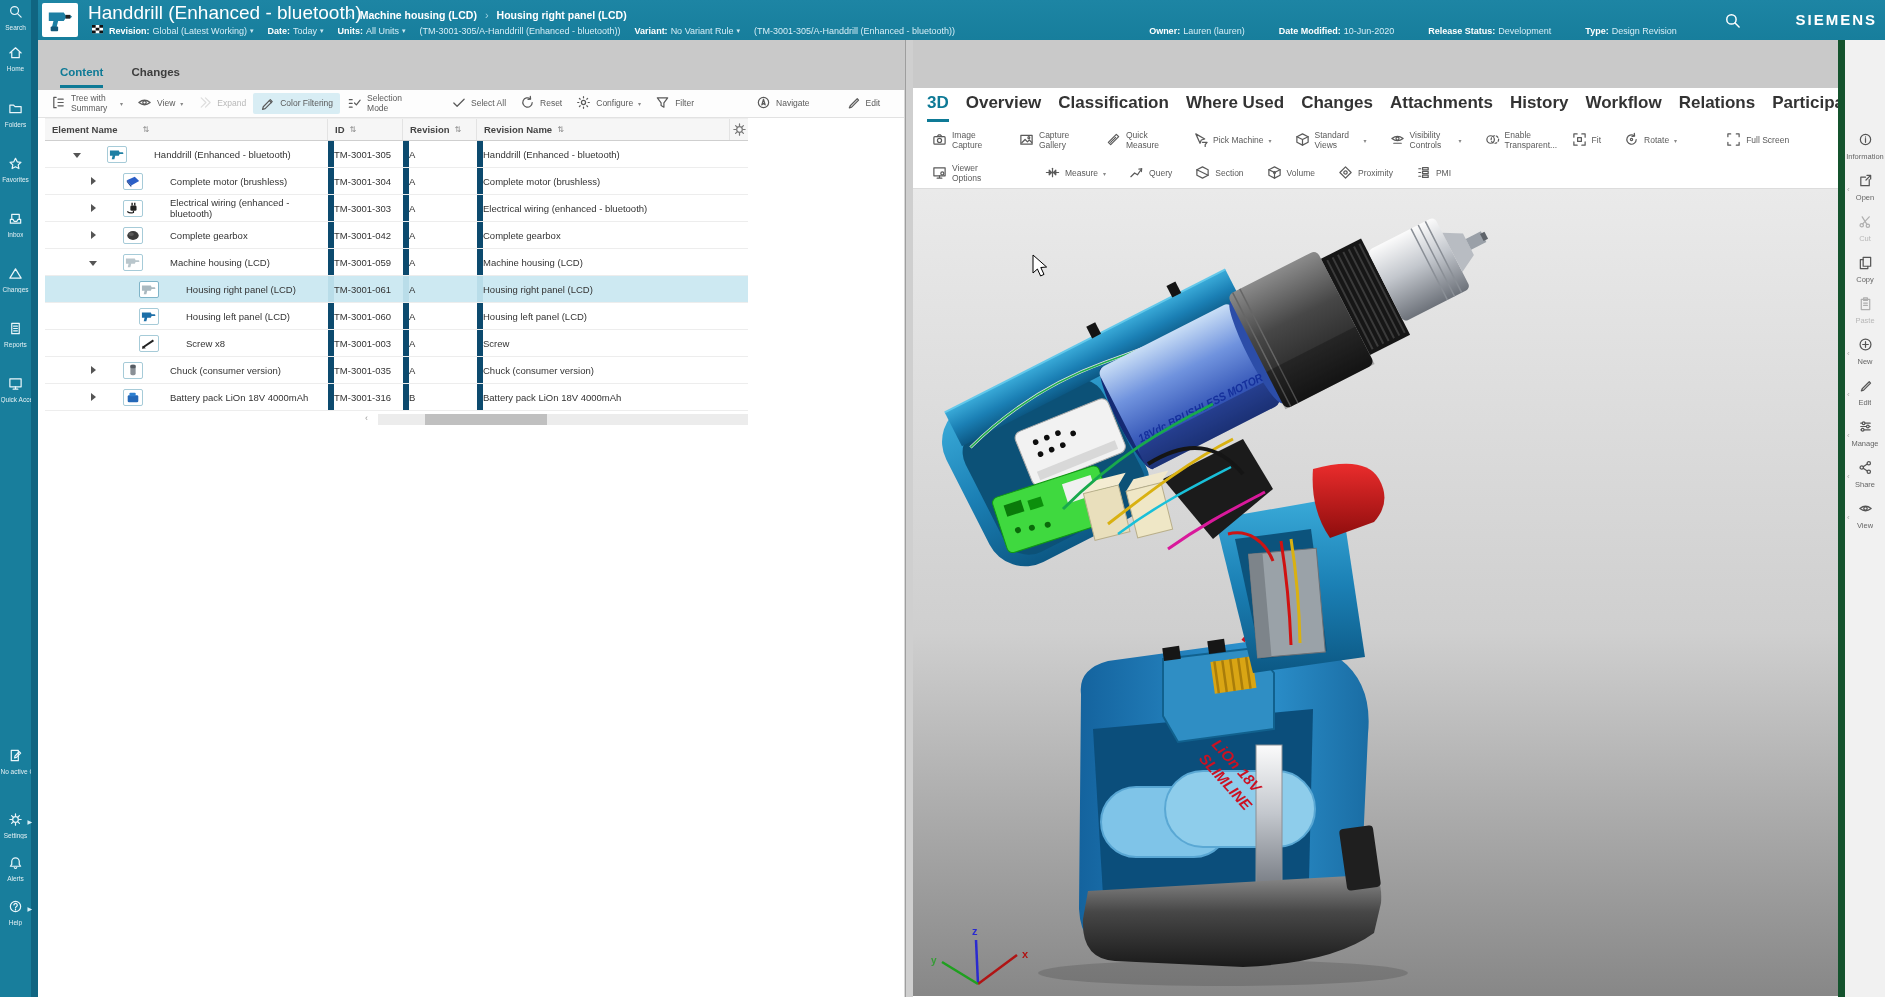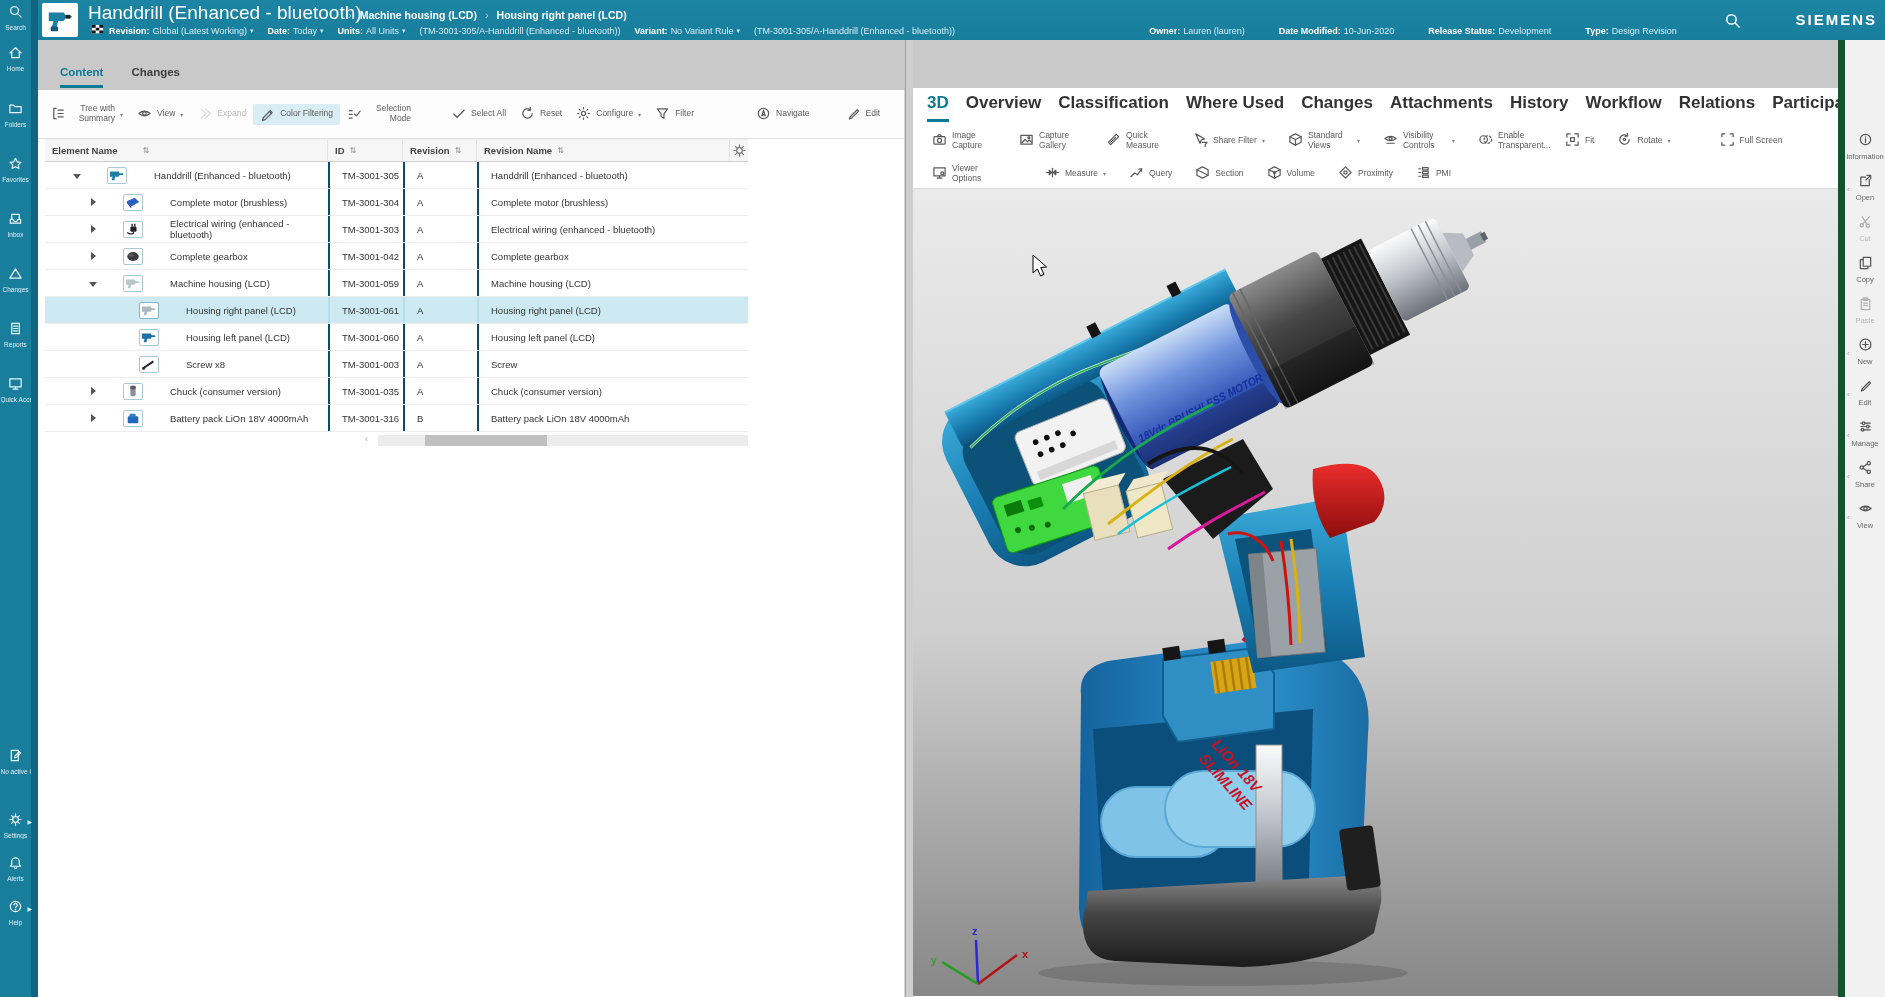--- a/index.html
+++ b/index.html
@@ -30,41 +30,41 @@
     border-right:7px solid #106581;z-index:6;}
   .rail-item{position:absolute;left:0;width:31px;display:flex;flex-direction:column;align-items:center;color:#eaf6fa;cursor:pointer;}
   .rail-item .rlabel{font-size:6.5px;margin-top:1px;max-width:30px;overflow:hidden;white-space:nowrap;color:rgba(255,255,255,.88);text-align:center;line-height:1.1;}
   .rail-item .flyarrow{position:absolute;right:-1px;top:6px;font-size:6px;color:#d7eef6;}
   
   .left-panel{position:absolute;left:38px;top:40px;width:867px;bottom:0;background:#c9c9c9;}
   .lp-tabs{height:48px;display:flex;align-items:flex-end;padding-left:22px;gap:28px;}
   .lp-tab{font-size:11.5px;font-weight:bold;color:#3d3d3d;padding-bottom:7px;border-bottom:3px solid transparent;cursor:pointer;}
   .lp-tab.active{color:#0e7a96;border-bottom-color:#0e7a96;}
   .lp-card{position:absolute;top:50px;left:0;right:0;bottom:0;background:#fff;border-right:1px solid #d8d8d8;}
-  .lp-toolbar{height:49px;border-bottom:1px solid #e2e2e2;display:flex;align-items:center;padding-left:6px;background:#fdfdfd;text-align:right;}
+  .lp-toolbar{height:28px;border-bottom:1px solid #e2e2e2;display:flex;align-items:center;padding-left:6px;background:#fdfdfd;}
   .tb-item{display:flex;align-items:center;gap:5px;font-size:8.5px;color:#5a5a5a;padding:2px 7px;border-radius:2px;cursor:pointer;white-space:normal;}
   .tb-item .tb-label{line-height:1.15;}
   .tb-item.two .tb-label{width:44px;}
   .tb-item .tcaret{font-size:6px;color:#888;}
   .tb-item.active{background:#d8edf4;}
   .tb-item.disabled{color:#b8b8b8;cursor:default;}
   .tb-item.disabled svg{opacity:.45;}
   .tb-item.gap1{margin-left:26px;}
   .tb-item.gap2{margin-left:48px;}
   .tb-item.gap3{margin-left:22px;}
   
   .lp-table{margin-left:7px;width:703px;position:relative;font-size:9.5px;}
   .th-row{display:flex;height:23px;background:#f6f6f6;border-bottom:1px solid #cfcfcf;border-top:1px solid #eee;align-items:center;color:#444;font-weight:bold;}
   .th-cell{display:flex;align-items:center;padding-left:7px;height:100%;border-right:1px solid #e3e3e3;cursor:pointer;}
   .th-cell .sort{font-size:8px;color:#888;margin-left:5px;font-weight:normal;}
   .th-gear{display:flex;align-items:center;justify-content:center;width:18px;height:100%;color:#777;cursor:pointer;}
   .t-row{display:flex;height:27px;border-bottom:1px solid #ededed;align-items:center;color:#333;background:#fff;cursor:pointer;}
   .t-row.selected{background:#cde9f2;}
   .tc-name{display:flex;align-items:center;width:283px;height:100%;overflow:hidden;gap:20px;}
-  .tc{width:75px;padding-left:12px;border-left:2px solid #0c4a6e;height:100%;display:flex;align-items:center;overflow:hidden;}
+  .tc{width:75px;padding-left:0;border-left:6px solid #0c4a6e;height:100%;display:flex;align-items:center;overflow:hidden;}
   .tc.rev{width:74px;}
   .tc.revname{width:253px;}
   .t-row.selected .tc{border-left-color:#b9dde9;}
   .expander{width:12px;display:flex;justify-content:center;flex:none;}
   .exp-closed{width:0;height:0;border-left:5px solid #555;border-top:4px solid transparent;border-bottom:4px solid transparent;}
   .exp-open{width:0;height:0;border-top:5px solid #555;border-left:4px solid transparent;border-right:4px solid transparent;margin-top:2px;}
   .thumb{width:20px;height:17px;border:1px solid #a6cbd8;border-radius:2px;background:#fff;margin:0 7px 0 4px;display:flex;align-items:center;justify-content:center;flex:none;}
   .t-row.selected .thumb{border-color:#7fb4c8;}
   .h-scroll{position:relative;height:13px;margin-top:2px;}
   .h-track{position:absolute;left:333px;right:0;top:1px;height:11px;background:#ececec;}
@@ -603,21 +603,21 @@
               <path d="M5 11 l1.2 -1.2 M7 9 l1.2 -1.2 M9 7 l1.2 -1.2"></path>
             </svg></span>
       <span class="tb-label">Quick Measure</span>
 
     </div>
         <div class="tb-item">
       <span><svg viewBox="0 0 16 16" width="15" height="15" fill="none" stroke="currentColor" stroke-width="1.3" stroke-linecap="round" stroke-linejoin="round">
               <path d="M3 2 L7.5 12 L8.8 8.5 L12.5 7.5 Z"></path>
               <path d="M10 11 h5 L13 13.5 V15.5"></path>
             </svg></span>
-      <span class="tb-label">Share Filter</span>
+      <span class="tb-label">Pick Machine</span>
       <span class="tcaret">▾</span>
     </div>
         <div class="tb-item two">
       <span><svg viewBox="0 0 16 16" width="15" height="15" fill="none" stroke="currentColor" stroke-width="1.3" stroke-linecap="round" stroke-linejoin="round">
               <path d="M8 2 L14 5 V11 L8 14 L2 11 V5 Z"></path>
               <path d="M2 5 L8 8 L14 5 M8 8 V14"></path>
             </svg></span>
       <span class="tb-label">Standard Views</span>
       <span class="tcaret">▾</span>
     </div>

